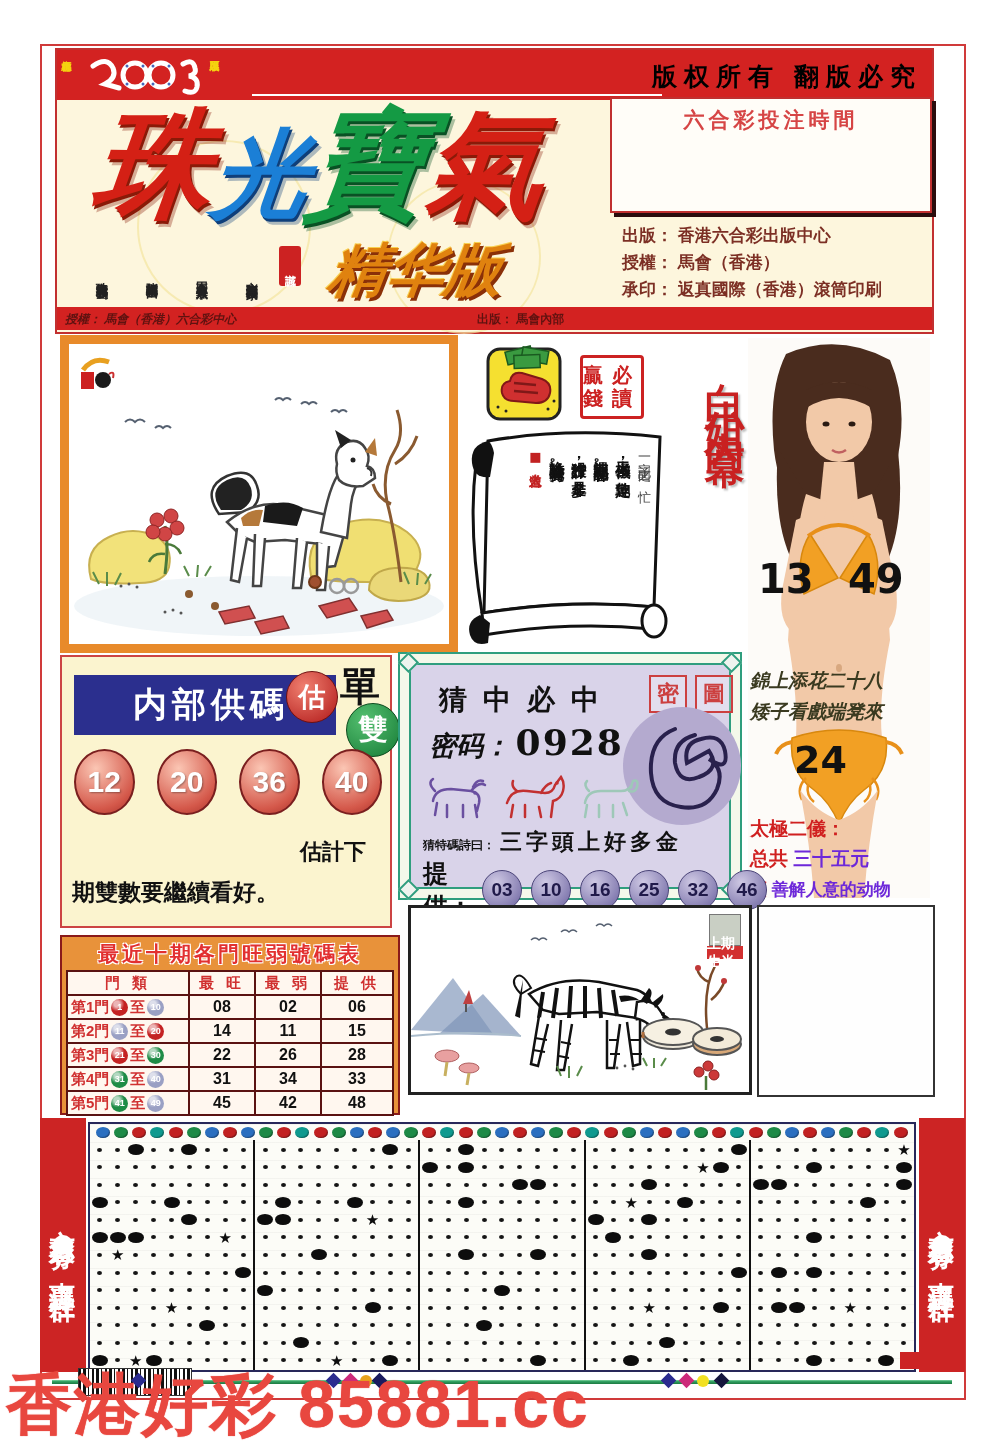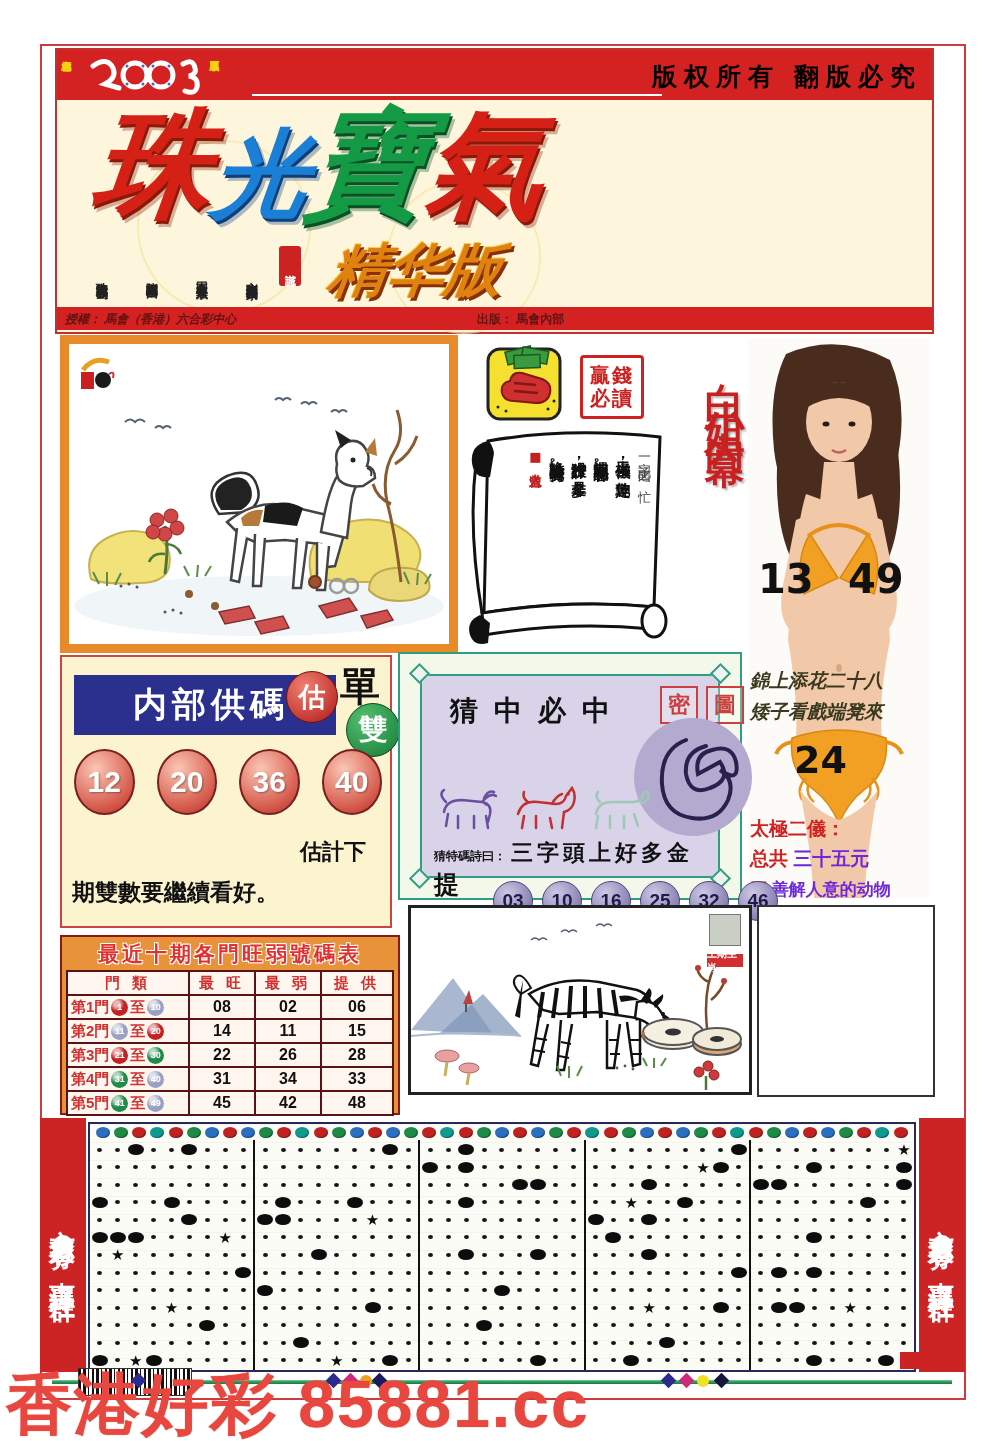--- a/index.html
+++ b/index.html
@@ -38,21 +38,21 @@
   #mast-bar span{position:absolute;top:4px;}
   .deco-circle{border:2px solid #f3e6a0;border-radius:50%;opacity:.7;}
 
   
   #dog-panel{left:60px;top:335px;width:398px;height:318px;border:9px solid #e88a2a;background:#ffffff;box-sizing:border-box;}
 
   
   #scroll-section{left:458px;top:335px;width:246px;height:325px;background:#ffffff;}
   #fist-icon{left:28px;top:8px;}
   #winread-seal{left:122px;top:20px;width:58px;height:58px;border:3px solid #cc2222;background:#fff;
-                display:flex;flex-direction:column;align-items:center;justify-content:center;border-radius:4px;}
+                display:flex;flex-direction:row;align-items:center;justify-content:center;border-radius:4px;}
   .winread-line{color:#cc2222;font-weight:bold;font-size:20px;line-height:23px;letter-spacing:2px;font-family:"DejaVu Serif",serif;}
   #scroll-wrap{left:0px;top:88px;width:232px;height:237px;}
   #scroll-cols{position:absolute;right:34px;top:26px;height:178px;writing-mode:vertical-rl;}
   .scroll-col{font-family:"DejaVu Serif","Liberation Serif",serif;margin:0 3px;}
   .scroll-intro{font-size:13px;color:#444;letter-spacing:3px;}
   .scroll-poem{font-size:15px;font-weight:bold;color:#111;letter-spacing:1px;}
   .scroll-sig{font-size:13px;font-weight:bold;color:#c22222;}
 
   
   #insider-title{left:702px;top:352px;height:320px;font-size:40px;font-weight:bold;color:#c92121;
@@ -79,21 +79,21 @@
   #internal-balls{left:12px;top:92px;width:308px;display:flex;gap:22px;}
   .red-ball{width:64px;height:62px;border-radius:50%;border:2px solid #7a1f1f;
             background:radial-gradient(circle at 35% 28%,#fbc6b4,#d4584a 70%,#a83028);
             color:#fff;font-size:30px;font-weight:bold;display:flex;align-items:center;justify-content:center;
             text-shadow:1px 1px 2px #00000055;}
   #note-right{left:238px;top:180px;font-size:22px;font-weight:bold;color:#111;}
   #note-bottom{left:10px;top:220px;font-size:23px;font-weight:bold;color:#111;}
 
   
   #guess-outer{left:398px;top:652px;width:344px;height:248px;border:2px solid #2f9e7e;background:#f4f8ea;
-               box-sizing:border-box;padding:20px;}
+               box-sizing:border-box;padding:9px;}
   #guess-inner{width:100%;height:100%;border:2px solid #2f9e7e;background:#d9d3e9;box-sizing:border-box;position:relative;}
   .corner-sq{position:absolute;width:11px;height:11px;background:#eef3ee;border:2px solid #2f9e7e;transform:rotate(45deg);}
   #guess-title{left:28px;top:16px;font-size:28px;font-weight:bold;color:#111;letter-spacing:16px;
                font-family:"DejaVu Serif",serif;}
   .mini-seal{position:absolute;width:34px;height:34px;border:2px solid #cc4040;color:#cc4040;font-size:22px;
              font-weight:bold;display:flex;align-items:center;justify-content:center;font-family:"DejaVu Serif",serif;
              background:rgba(255,255,255,.25);}
   #code-line{left:18px;top:56px;font-family:"DejaVu Serif",serif;font-weight:bold;color:#111;}
   #code-line .lbl{font-size:27px;font-style:italic;}
   #code-line .val{font-size:36px;letter-spacing:2px;}
@@ -121,21 +121,21 @@
   .hc-cell:last-child{border-right:none;}
   .hc-head{color:#d03030;letter-spacing:4px;font-size:15px;}
   .gate-cell{justify-content:flex-start;padding-left:3px;color:#d03030;font-size:15px;gap:2px;}
   .gate-ball{width:17px;height:17px;border-radius:50%;color:#fff;font-size:9px;font-weight:bold;
              display:inline-flex;align-items:center;justify-content:center;flex:0 0 auto;}
 
   
   #zebra-panel{left:408px;top:905px;width:344px;height:190px;border:3px solid #222;background:#fff;box-sizing:border-box;}
   #zebra-stamp{position:absolute;right:8px;top:6px;width:30px;height:30px;background:#c9cfc4;border:1px solid #777;}
   #zebra-stamp-label{position:absolute;right:6px;top:38px;width:36px;height:13px;background:#d23030;color:#fff;
-                     font-size:10px;font-weight:bold;display:flex;align-items:center;justify-content:center;margin-top:8px;}
+                     font-size:14px;font-weight:bold;display:flex;align-items:center;justify-content:center;}
   #empty-panel{left:757px;top:905px;width:174px;height:188px;border:2px solid #333;background:#fefefe;}
 
   
   #ticket-section{left:40px;top:1118px;width:925px;height:278px;}
   .side-strip{position:absolute;top:0;width:46px;height:254px;background:#cc2424;display:flex;flex-direction:column;
               align-items:center;justify-content:center;gap:6px;}
   #strip-left{left:0;}#strip-right{right:0;}
   .strip-txt{writing-mode:vertical-rl;text-orientation:upright;color:#fff;font-weight:bold;font-size:26px;letter-spacing:5px;}
   .strip-dot{width:20px;height:20px;border-radius:50%;background:#fff;}
   #ticket-body{position:absolute;left:48px;top:4px;width:828px;height:250px;background:#fcfcf7;
@@ -207,20 +207,28 @@
       </div>
     <div class="abs" id="verse-cols">
         <div class="verse-col">珠光寶氣尋靈碼</div>
         <div class="verse-col">賭棍剁去頭不回</div>
         <div class="verse-col">因貪至貧無米炊</div>
         <div class="verse-col">六彩賭博禍萬家</div>
       </div>
     <div class="abs v-text" id="cheng-seal">誠言</div>
     <div class="abs" id="edition">精华版</div>
 
+    <div class="abs" id="betting-box">
+      <div id="betting-title">六合彩投注時間</div>
+    </div>
+    <div class="abs" id="pub-lines">
+        <div>出版： 香港六合彩出版中心</div>
+        <div>授權： 馬會（香港）</div>
+        <div>承印： 返真國際（香港）滾筒印刷</div>
+      </div>
 
     <div class="abs" id="mast-bar">
       <span style="left:8px;font-style:italic;">授權： 馬會（香港）六合彩中心</span>
       <span style="left:420px;">出版： 馬會內部</span>
     </div>
   </div>
 
   <div class="abs" id="dog-panel">
     <svg width="380" height="300" viewBox="0 0 380 300">
       <rect width="380" height="300" fill="#ffffff"></rect>
@@ -418,20 +426,24 @@
   <div class="abs" id="guess-outer">
     <div id="guess-inner">
       <div class="corner-sq" style="left:-10px;top:-10px;"></div>
       <div class="corner-sq" style="right:-10px;top:-10px;"></div>
       <div class="corner-sq" style="left:-10px;bottom:-10px;"></div>
       <div class="corner-sq" style="right:-10px;bottom:-10px;"></div>
 
       <div class="abs" id="guess-title">猜中必中</div>
       <div class="mini-seal" style="left:238px;top:10px;">密</div>
       <div class="mini-seal" style="left:284px;top:10px;">圖</div>
+      <div class="abs" id="code-line">
+        <span class="lbl">密码：</span>
+        <span class="val">0928</span>
+      </div>
       <div class="abs" id="mystery-circle">
         <svg width="118" height="118" viewBox="0 0 118 118">
           <path d="M52 22 q-26 10 -24 44 q2 30 30 34 q26 4 36 -18 q8 -20 -8 -30 q20 14 16 -8 q-4 -18 -24 -12 q-18 4 -14 24 l22 -12 q12 18 -10 26 q-20 8 -24 -14 q-2 -22 20 -28" fill="none" stroke="#29214d" stroke-width="4" stroke-linecap="round"></path>
         </svg>
       </div>
       <div class="abs" id="animal-row">
         <svg width="66" height="44" viewBox="0 0 66 44">
           <path d="M10 26 q2 -12 18 -12 l20 2 q10 2 8 12 l-2 8 M14 28 l-2 12 M24 30 l0 12 M40 30 l0 12 M52 30 l2 12 M48 16 q8 -10 14 -6 M12 16 q-8 -8 -2 -12 M50 12 q4 -8 10 -6" fill="none" stroke="#6a4fa0" stroke-width="2.5" stroke-linecap="round"></path>
           <circle cx="52" cy="18" r="1.8" fill="#6a4fa0"></circle>
         </svg>

